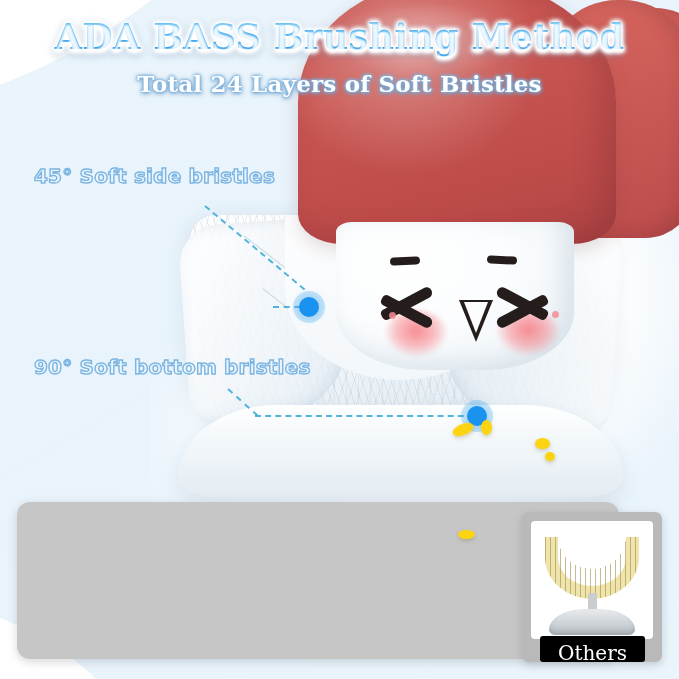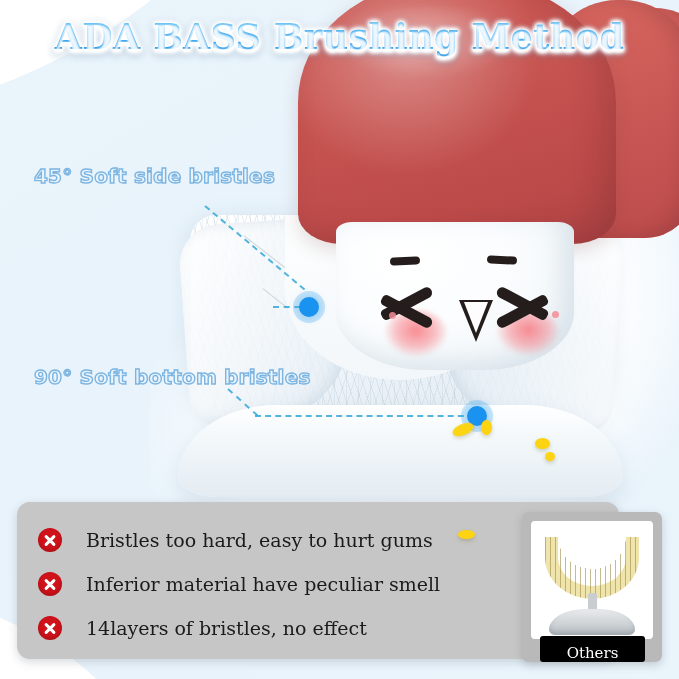--- a/index.html
+++ b/index.html
@@ -113,21 +113,21 @@
   
   .callout{
     position:absolute;
     font-family:"DejaVu Sans","Liberation Sans",sans-serif;
     font-weight:bold;font-size:20px;letter-spacing:.2px;
     color:#eaf4fb;
     -webkit-text-stroke:1.4px #7cb5e2;
     text-shadow:0 1px 1px rgba(255,255,255,.9);
   }
   .callout.c1{left:34px;top:164px;}
-  .callout.c2{left:34px;top:365px;}
+  .callout.c2{left:34px;top:355px;}
 
   .leader{position:absolute;border-top:2px dashed #35a8d8;opacity:.85;}
   .dot{position:absolute;width:20px;height:20px;border-radius:50%;
     background:#1a93f0;box-shadow:0 0 0 6px rgba(76,176,240,.30), 0 0 10px rgba(30,140,230,.4);}
 
   
   .vs{position:absolute;left:437px;top:432px;width:108px;height:102px;}
   .vs .blob{position:absolute;inset:0;background:#fcd412;
     filter:drop-shadow(0 3px 4px rgba(120,110,40,.35));
     clip-path:polygon(16% 8%,34% 0%,47% 12%,64% 2%,78% 14%,96% 20%,90% 38%,100% 54%,86% 68%,88% 86%,68% 92%,54% 100%,38% 92%,18% 96%,10% 78%,0% 60%,9% 44%,2% 26%);}
@@ -162,21 +162,21 @@
   .ub-tex{position:absolute;left:14px;top:16px;width:94px;height:62px;border-radius:0 0 52px 52px/0 0 46px 46px;
     background:repeating-linear-gradient(90deg, rgba(150,132,60,.55) 0 1px, rgba(0,0,0,0) 1px 5px);
     -webkit-mask:radial-gradient(ellipse 34px 32px at 50% 0%, transparent 99%, #000 100%);
             mask:radial-gradient(ellipse 34px 32px at 50% 0%, transparent 99%, #000 100%);}
   .ub-stem{position:absolute;left:57px;top:72px;width:9px;height:22px;background:#c9cdd0;border-radius:2px;}
   .ub-base{position:absolute;left:18px;top:88px;width:86px;height:26px;
     background:linear-gradient(180deg,#e9ecee,#b9bfc4);border-radius:42px 42px 8px 8px/24px 24px 6px 6px;
     box-shadow:inset 0 -3px 5px rgba(120,130,140,.4);}
   .others-tag{position:absolute;left:540px;top:636px;width:105px;height:26px;background:#000;border-radius:3px;
     display:flex;align-items:center;justify-content:center;}
-  .others-tag span{font-family:"DejaVu Serif","Liberation Serif",serif;font-size:15px;color:#fff;margin-top:8px;}
+  .others-tag span{font-family:"DejaVu Serif","Liberation Serif",serif;font-size:20px;color:#fff;margin-top:8px;}
 </style>
 </head>
 <body>
 
 <div id="stage">
 
   <div class="bg-base"></div>
   <div class="bg-arc-tl"></div>
   <div class="bg-arc-bl"></div>
   <div class="bg-wash-r"></div>
@@ -213,46 +213,33 @@
   <div class="eye r">
       <div class="s1"></div>
       <div class="s2"></div>
     </div>
   <div class="mouth"></div>
   <div class="mouth-in"></div>
   <div class="heart" style="left:389px;top:312px;"></div>
   <div class="heart" style="left:552px;top:311px;"></div>
 
   <div class="title">ADA BASS Brushing Method</div>
+  <div class="subtitle">Total 24 Layers of Soft Bristles</div>
 
   <div class="callout c1">45° Soft side bristles</div>
   <div class="leader" style="left:205px;top:205px;width:130px;transform:rotate(40deg);transform-origin:left center;"></div>
   <div class="leader" style="left:273px;top:306px;width:38px;"></div>
   <div class="dot" style="left:299px;top:297px;"></div>
 
   <div class="callout c2">90° Soft bottom bristles</div>
   <div class="leader" style="left:228px;top:388px;width:40px;transform:rotate(42deg);transform-origin:left center;"></div>
   <div class="leader" style="left:255px;top:415px;width:219px;"></div>
   <div class="dot" style="left:467px;top:406px;"></div>
 
   <div class="panel"></div>
-  <div class="cons-list">
-    <div class="con-row">
-      <div class="xicon"></div>
-      <div class="con-txt">Bristles too hard, easy to hurt gums</div>
-    </div>
-    <div class="con-row">
-      <div class="xicon"></div>
-      <div class="con-txt">Inferior material have peculiar smell</div>
-    </div>
-    <div class="con-row">
-      <div class="xicon"></div>
-      <div class="con-txt">14layers of bristles, no effect</div>
-    </div>
-  </div>
 
   <div class="drip" style="left:452px;top:424px;width:22px;height:11px;transform:rotate(-22deg);"></div>
   <div class="drip" style="left:481px;top:420px;width:11px;height:15px;"></div>
   <div class="drip" style="left:535px;top:438px;width:15px;height:11px;"></div>
   <div class="drip" style="left:545px;top:452px;width:10px;height:9px;"></div>
   <div class="drip" style="left:458px;top:530px;width:17px;height:9px;"></div>
 
   <div class="others-frame"></div>
   <div class="others-img">
     <div class="ub"></div>

